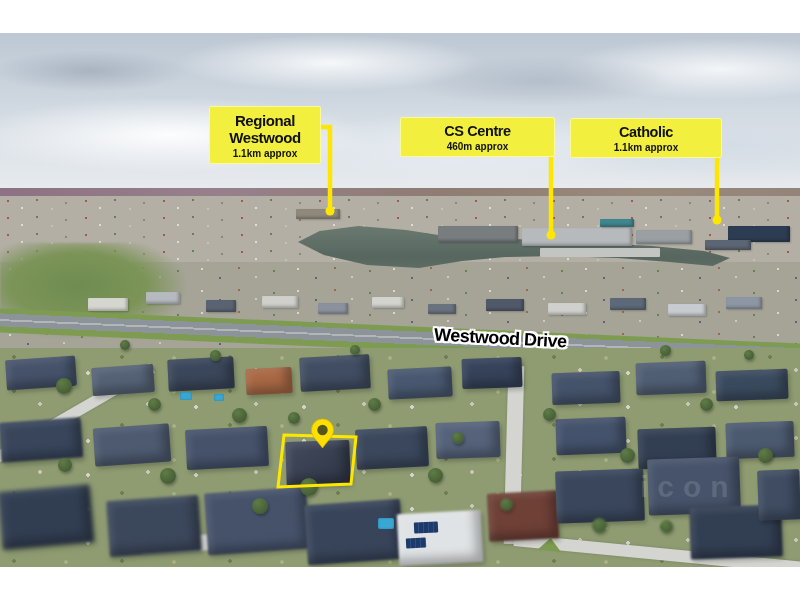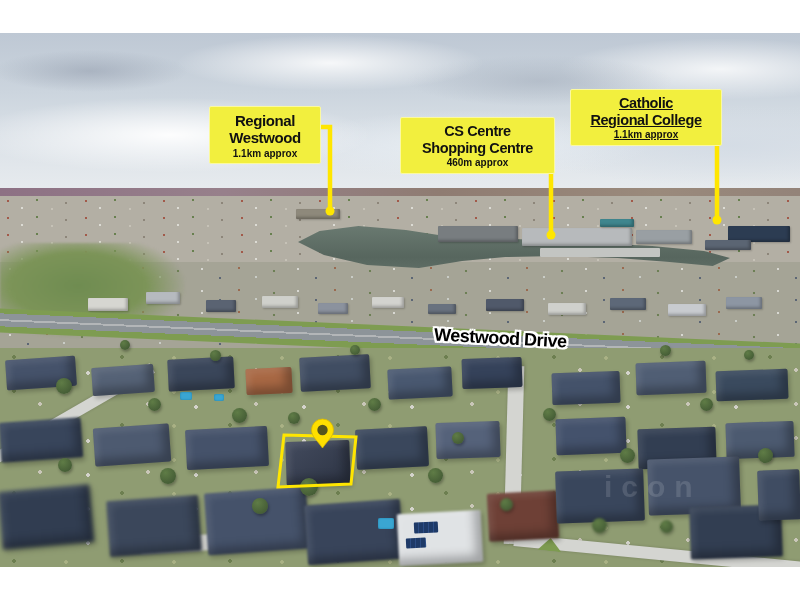--- a/index.html
+++ b/index.html
@@ -67,21 +67,21 @@
   .callout{position:absolute;z-index:50;background:var(--callout-bg,#f2ef3e);
     border:1px solid var(--callout-border,#fbf9a0);color:var(--callout-text,#111);
     text-align:center;font-weight:bold;padding:5px 4px 4px;border-radius:2px;line-height:1.15;}
   .callout .t{font-size:15px;letter-spacing:-0.4px;white-space:nowrap;}
   .callout.small-t .t{font-size:14.5px;}
   .callout .d{font-size:10px;margin-top:1px;white-space:nowrap;}
   #svg-overlay{position:absolute;left:0;top:0;z-index:40;pointer-events:none;}
   .road-label{position:absolute;z-index:45;left:434px;top:328px;transform:rotate(3deg);
     font-size:18px;font-weight:bold;letter-spacing:-0.5px;color:var(--road-text,#000);white-space:nowrap;
     text-shadow:-2px -2px 0 #fff,2px -2px 0 #fff,-2px 2px 0 #fff,2px 2px 0 #fff,0 -2px 0 #fff,0 2px 0 #fff,-2px 0 0 #fff,2px 0 0 #fff;}
-  .watermark{position:absolute;z-index:5;left:604px;top:437px;font-size:30px;font-weight:bold;
+  .watermark{position:absolute;z-index:5;left:640px;top:437px;font-size:30px;font-weight:bold;
     letter-spacing:9px;color:rgba(255,255,255,0.13);}
 </style>
 </head>
 <body>
 
 <div id="canvas">
 
   <div id="photo">
     <div class="layer sky"></div>
     <div class="layer plain"></div>
@@ -207,25 +207,23 @@
   </svg>
 
   <div class="callout" style="left:209px;top:106px;width:102px;">
     <div class="t">Regional</div>
     <div class="t">Westwood</div>
     <div class="d">1.1km approx</div>
   </div>
 
   <div class="callout small-t" style="left:400px;top:117px;width:145px;">
     <div class="t">CS Centre</div>
-    <div class="t">Shopping Centre</div>
     <div class="d">460m approx</div>
   </div>
 
-  <div class="callout small-t" style="left:570px;top:89px;width:142px;text-decoration:underline;">
+  <div class="callout small-t" style="left:570px;top:118px;width:142px;">
     <div class="t">Catholic</div>
-    <div class="t">Regional College</div>
     <div class="d">1.1km approx</div>
   </div>
 
   <div class="road-label">Westwood Drive</div>
 
 </div>
 
 </body></html>

